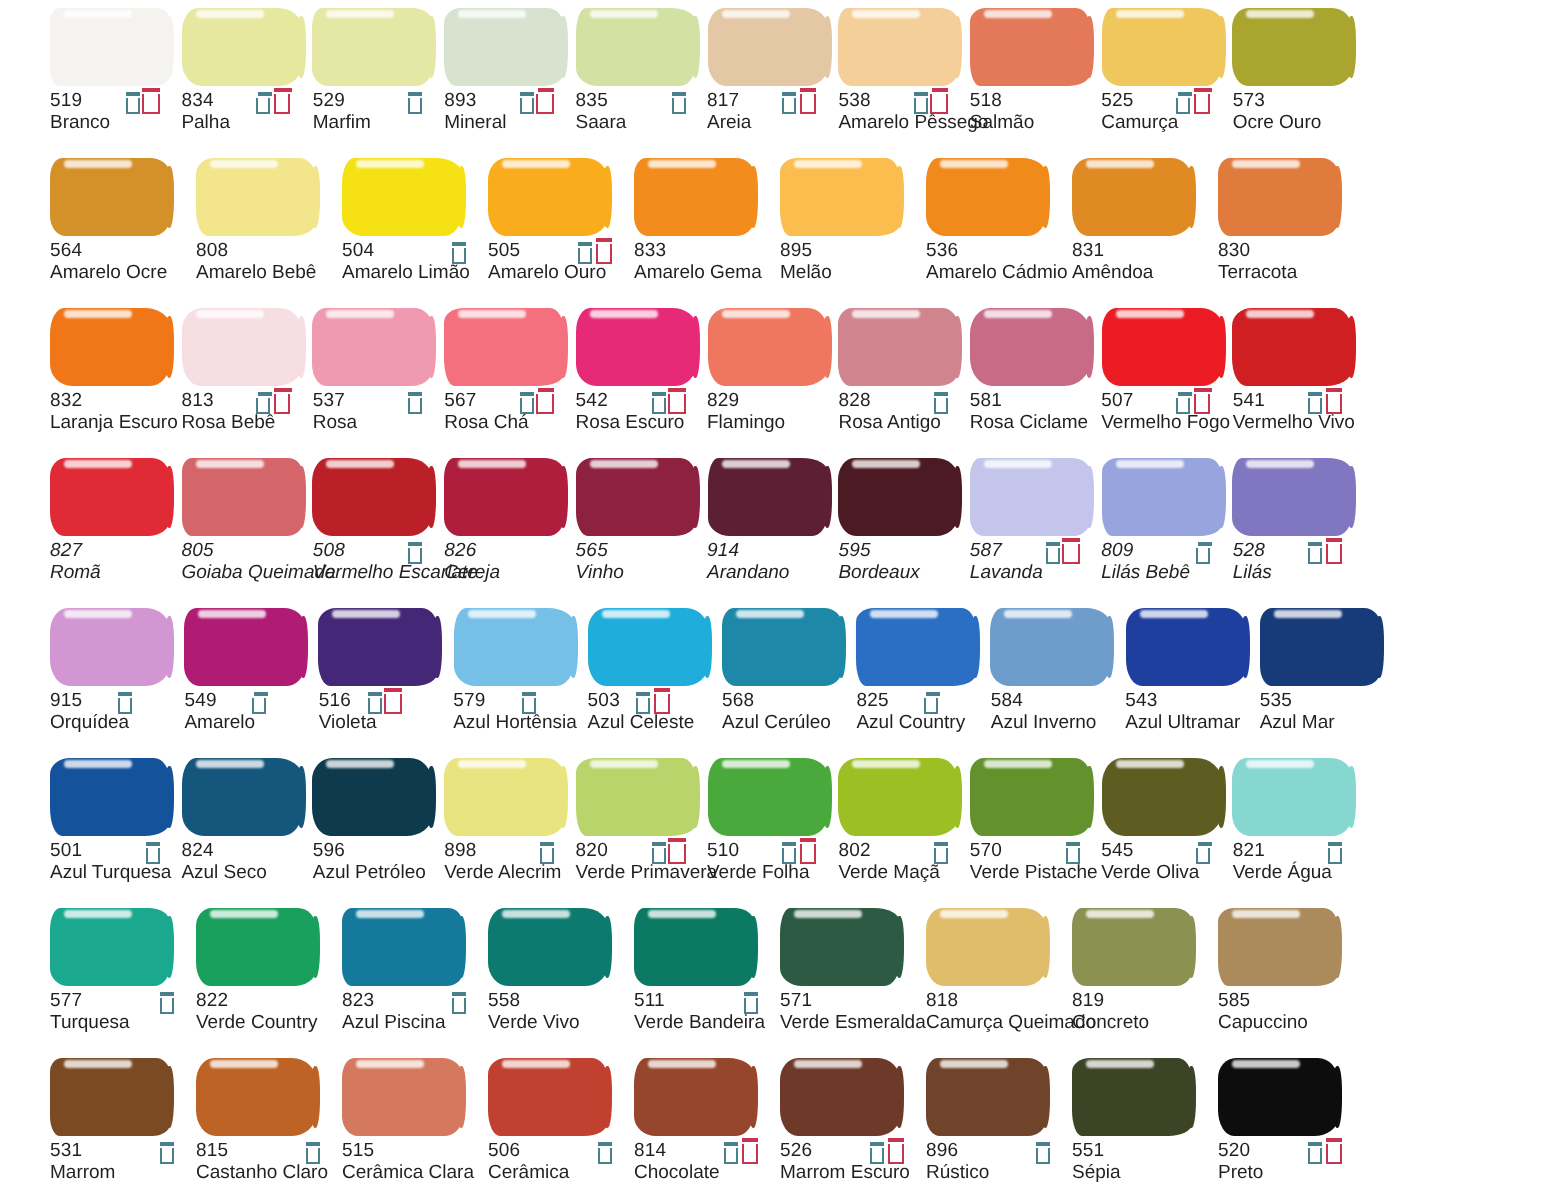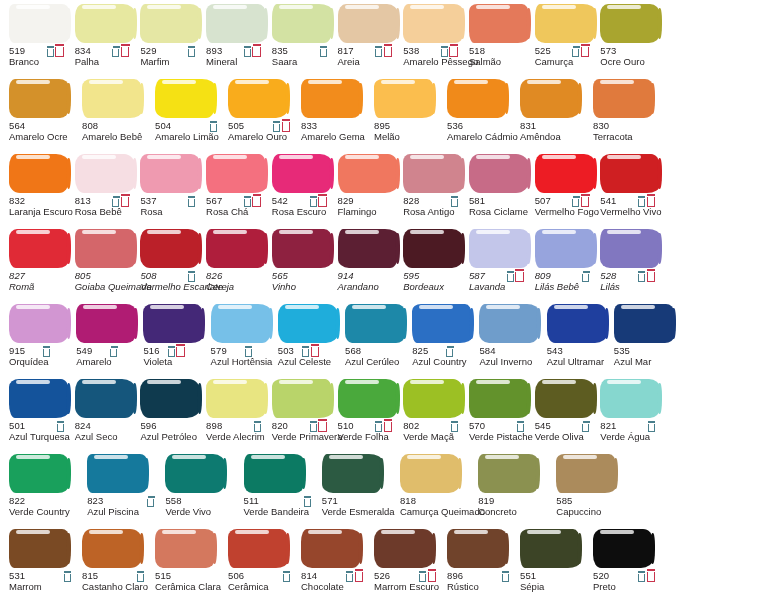--- a/index.html
+++ b/index.html
@@ -14,24 +14,25 @@
     overflow: hidden;
     position: relative;
   }
   #chart {
     width: 782px;
     height: 600px;
     position: relative;
   }
   .row {
     position: absolute;
-    left: 0;
+    left: 16px;
     width: 657px;
     height: 75px;
     display: flex;
+    justify-content: center;
   }
   .cell {
     position: relative;
     width: 78.2px;
     height: 75px;
     box-sizing: border-box;
   }
   
   .swatch {
     position: absolute;
@@ -668,20 +669,30 @@
           <div class="code">821</div>
           <div class="name">Verde Água</div>
         </div>
         <div class="jars">
           <span class="jar"></span>
         </div>
       </div>
     </div>
     <div class="row" style="top: 450px;">
       <div class="cell">
+        <div class="swatch" style="background: rgb(26, 168, 143); border-radius: 5px 11px 8px 9px / 11px 7px 10px 9px;"></div>
+        <div class="meta">
+          <div class="code">577</div>
+          <div class="name">Turquesa</div>
+        </div>
+        <div class="jars">
+          <span class="jar"></span>
+        </div>
+      </div>
+      <div class="cell">
         <div class="swatch" style="background: rgb(25, 160, 92); border-radius: 8px 9px 11px 7px / 9px 10px 8px 12px;"></div>
         <div class="meta">
           <div class="code">822</div>
           <div class="name">Verde Country</div>
         </div>
       </div>
       <div class="cell">
         <div class="swatch" style="background: rgb(21, 121, 156); border-radius: 5px 7px 8px 5px / 7px 7px 6px 9px;"></div>
         <div class="meta">
           <div class="code">823</div>

